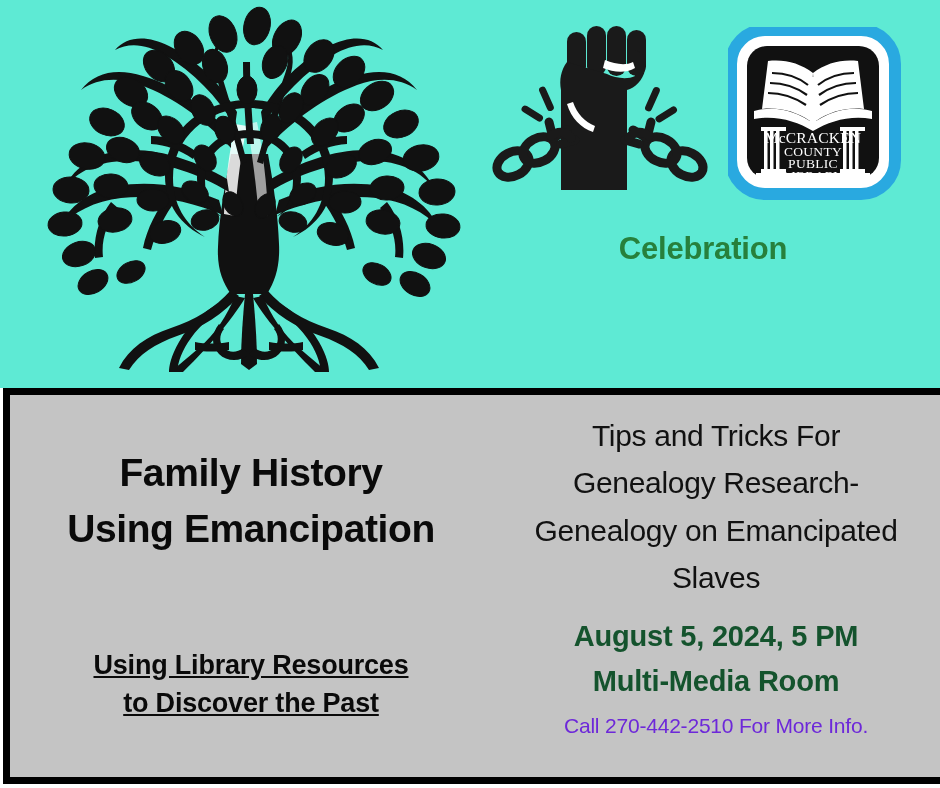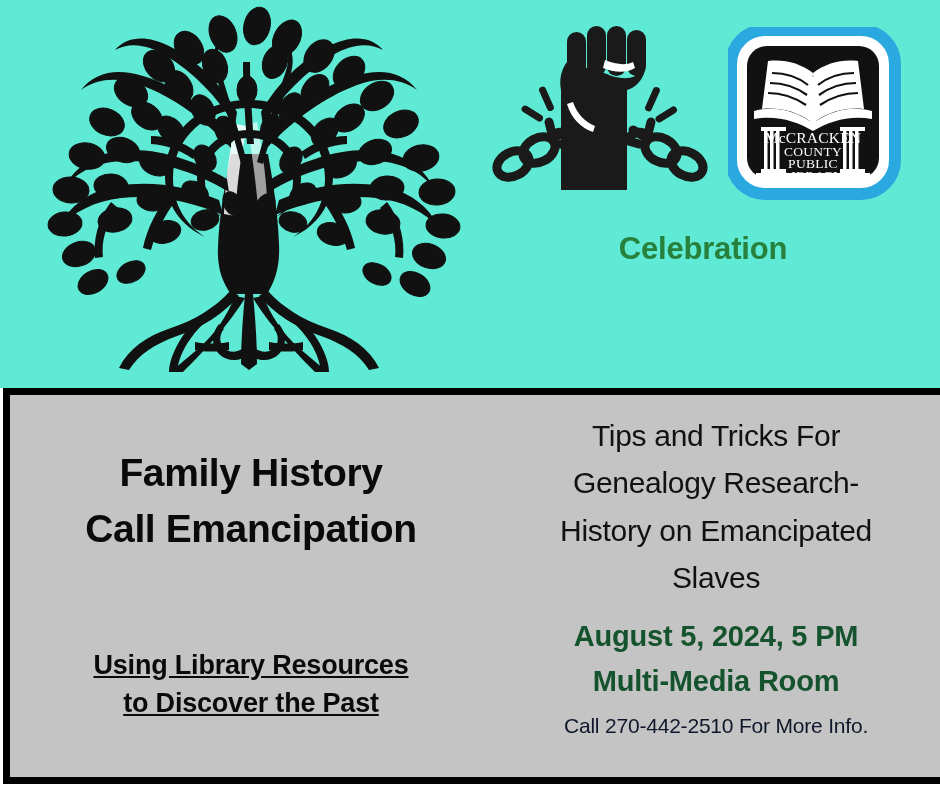--- a/index.html
+++ b/index.html
@@ -150,21 +150,21 @@
     line-height: 1.55;
     letter-spacing: -0.2px;
   }
 
   .contact-line {
     position: absolute;
     left: 0;
     top: 319px;
     width: 100%;
     text-align: center;
-    color: #0f172a;
+    color: #6d28d9;
     font-size: 21px;
     font-weight: normal;
     letter-spacing: -0.2px;
   }
 
   .line { display: block; }
 </style>
 </head>
 <body>
 
@@ -374,33 +374,33 @@
     <div class="event-heading">
       <span class="line">Celebration</span>
     </div>
   </div>
 
   <div class="gray-panel">
 
     <div class="panel-left">
       <div class="title-block">
         <span class="line">Family History</span>
-        <span class="line">Call Emancipation</span>
+        <span class="line">Using Emancipation</span>
       </div>
       <div class="subtitle-block">
         <span class="line">Using Library Resources</span>
         <span class="line">to Discover the Past</span>
       </div>
     </div>
 
     <div class="panel-right">
       <div class="desc-block">
         <span class="line">Tips and Tricks For</span>
         <span class="line">Genealogy Research-</span>
-        <span class="line">History on Emancipated</span>
+        <span class="line">Genealogy on Emancipated</span>
         <span class="line">Slaves</span>
       </div>
       <div class="datetime-block">
         <span class="line">August 5, 2024, 5 PM</span>
         <span class="line">Multi-Media Room</span>
       </div>
       <div class="contact-line">Call 270-442-2510 For More Info.</div>
     </div>
 
   </div>

